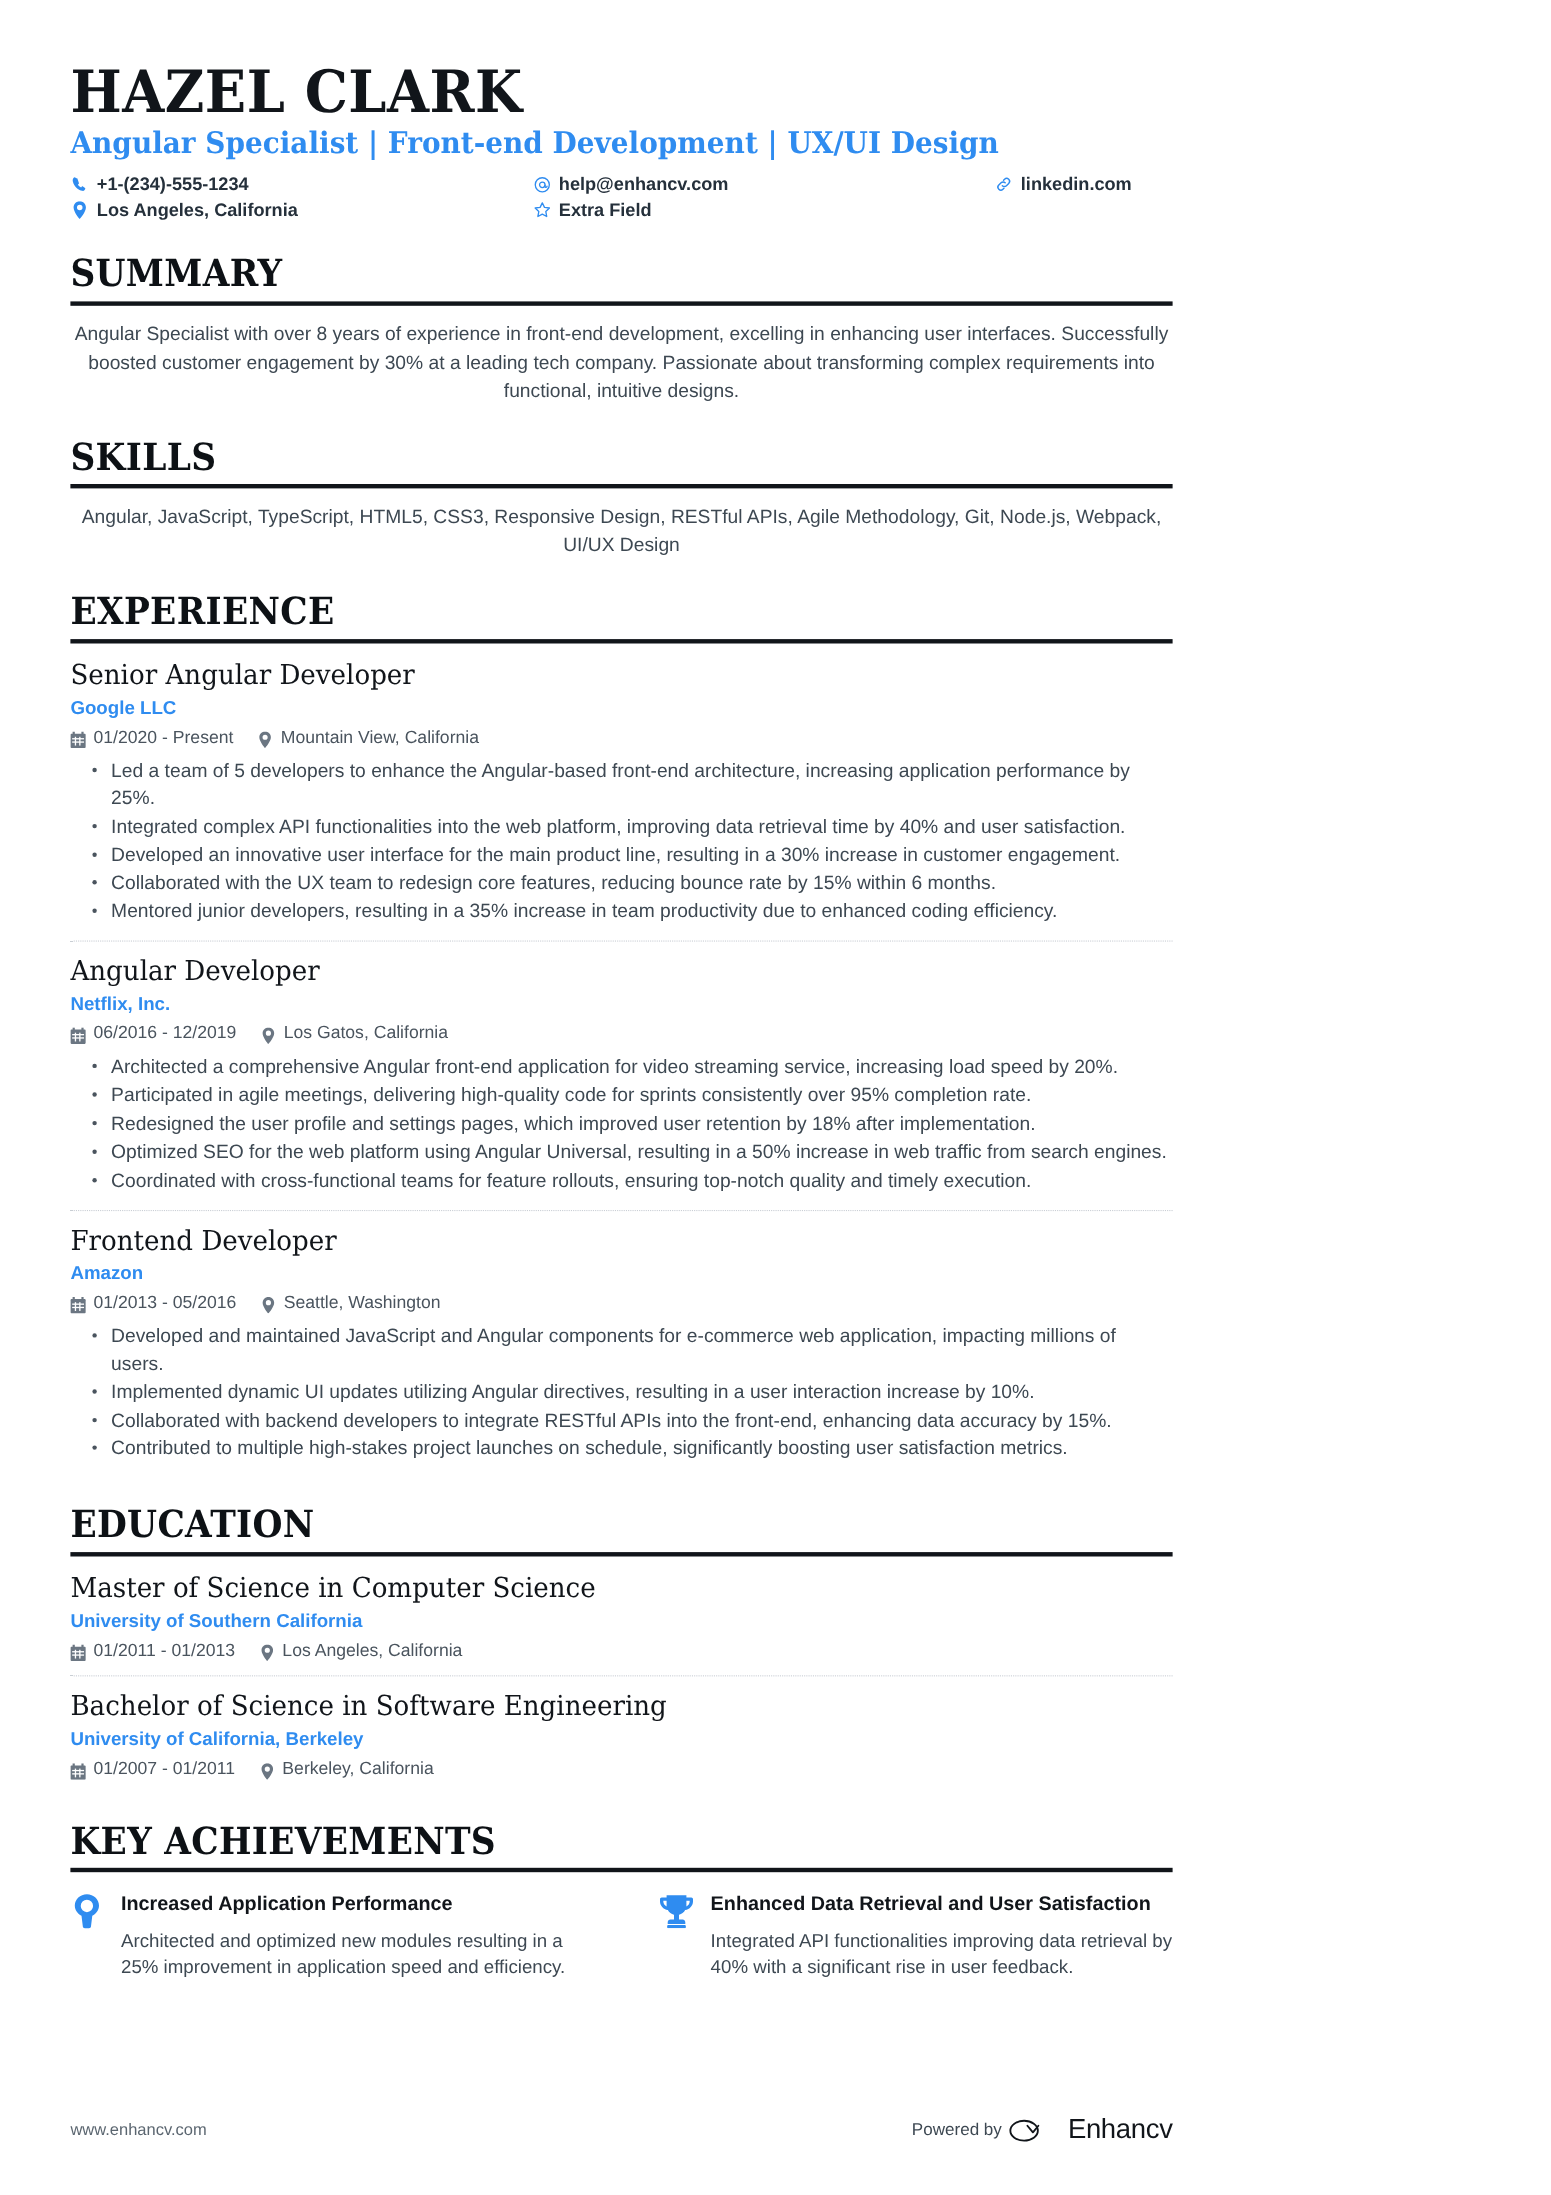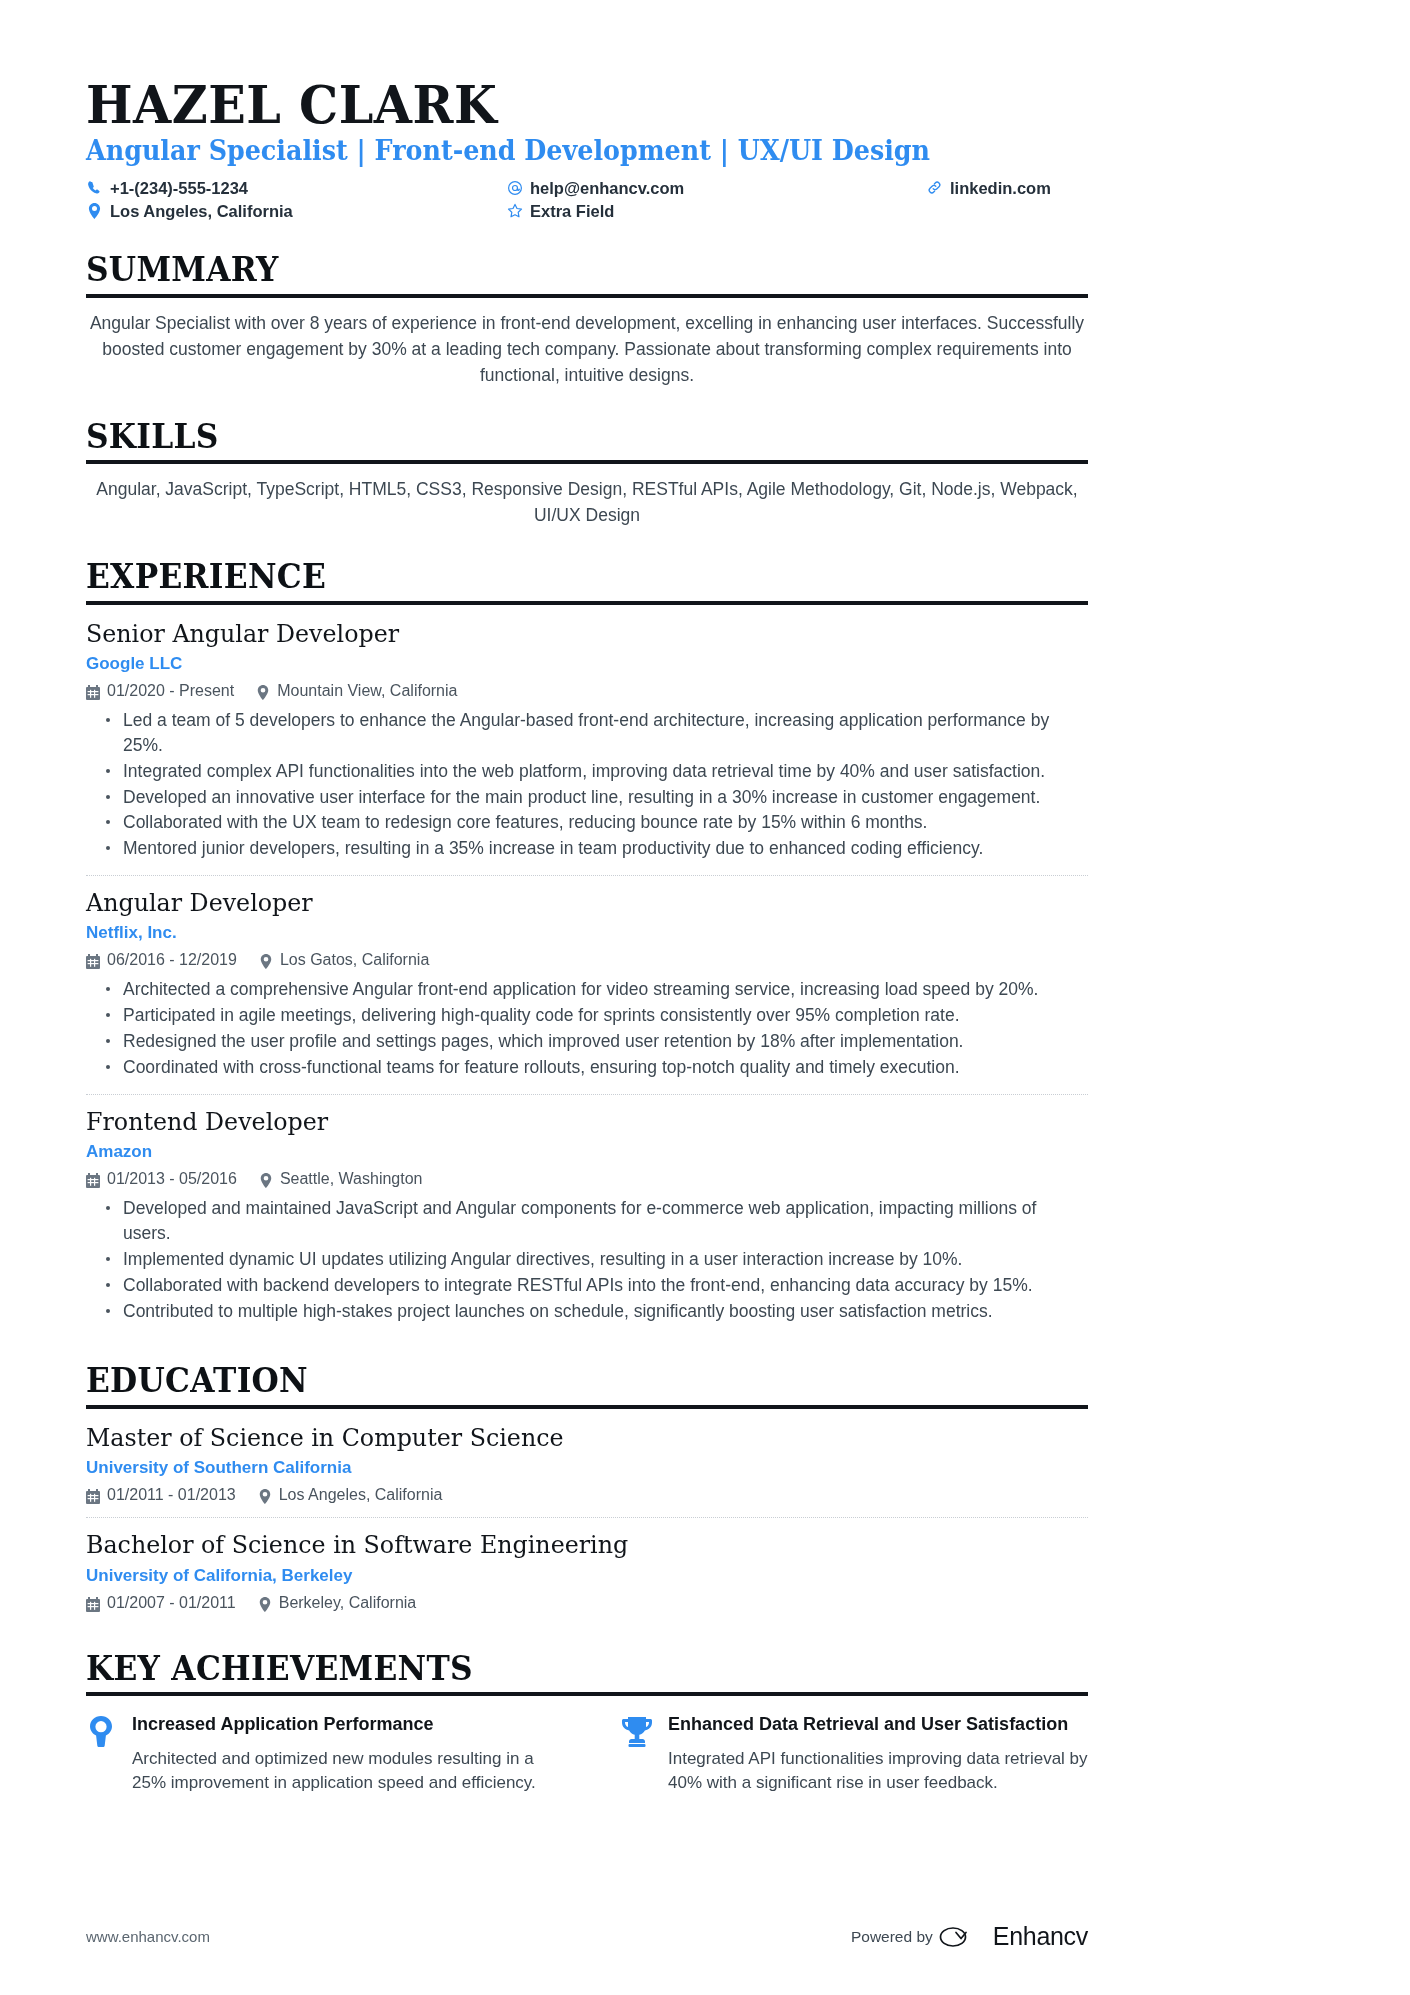--- a/index.html
+++ b/index.html
@@ -13,22 +13,21 @@
     font-family: "Liberation Sans", sans-serif;
     color: #3d4852;
     -webkit-font-smoothing: antialiased;
   }
 
   .page {
     position: relative;
     width: 1130px;
     min-height: 1995px;
     background: #fff;
-    padding: 76px 64px 0 64px;
-    margin-left: 22px;
+    padding: 56px 64px 0 64px;
   }
 
   
   .name {
     font-family: "DejaVu Serif", "Liberation Serif", serif;
     font-weight: bold;
     font-size: 53px;
     letter-spacing: 0.5px;
     color: #11151a;
     line-height: 1.08;
@@ -386,20 +385,21 @@
                   <path d="M6 0C2.9 0 .4 2.5.4 5.6c0 4 5 10 5.2 10.2.1.2.4.2.6 0 .2-.2 5.4-6.2 5.4-10.2C11.6 2.5 9.1 0 6 0zm0 8.1a2.5 2.5 0 1 1 0-5 2.5 2.5 0 0 1 0 5z"></path>
                 </svg>
               </span>
               <span>Los Gatos, California</span>
             </span>
           </div>
           <ul class="bullets">
             <li>Architected a comprehensive Angular front-end application for video streaming service, increasing load speed by 20%.</li>
             <li>Participated in agile meetings, delivering high-quality code for sprints consistently over 95% completion rate.</li>
             <li>Redesigned the user profile and settings pages, which improved user retention by 18% after implementation.</li>
+            <li>Optimized SEO for the web platform using Angular Universal, resulting in a 50% increase in web traffic from search engines.</li>
             <li>Coordinated with cross-functional teams for feature rollouts, ensuring top-notch quality and timely execution.</li>
           </ul>
         </div>
         <div class="entry">
           <div class="entry-title">Frontend Developer</div>
           <div class="entry-org">Amazon</div>
           <div class="entry-meta">
             <span class="meta-item">
               <span class="ic">
                 <svg width="14" height="15" viewBox="0 0 14 15" fill="currentColor">

